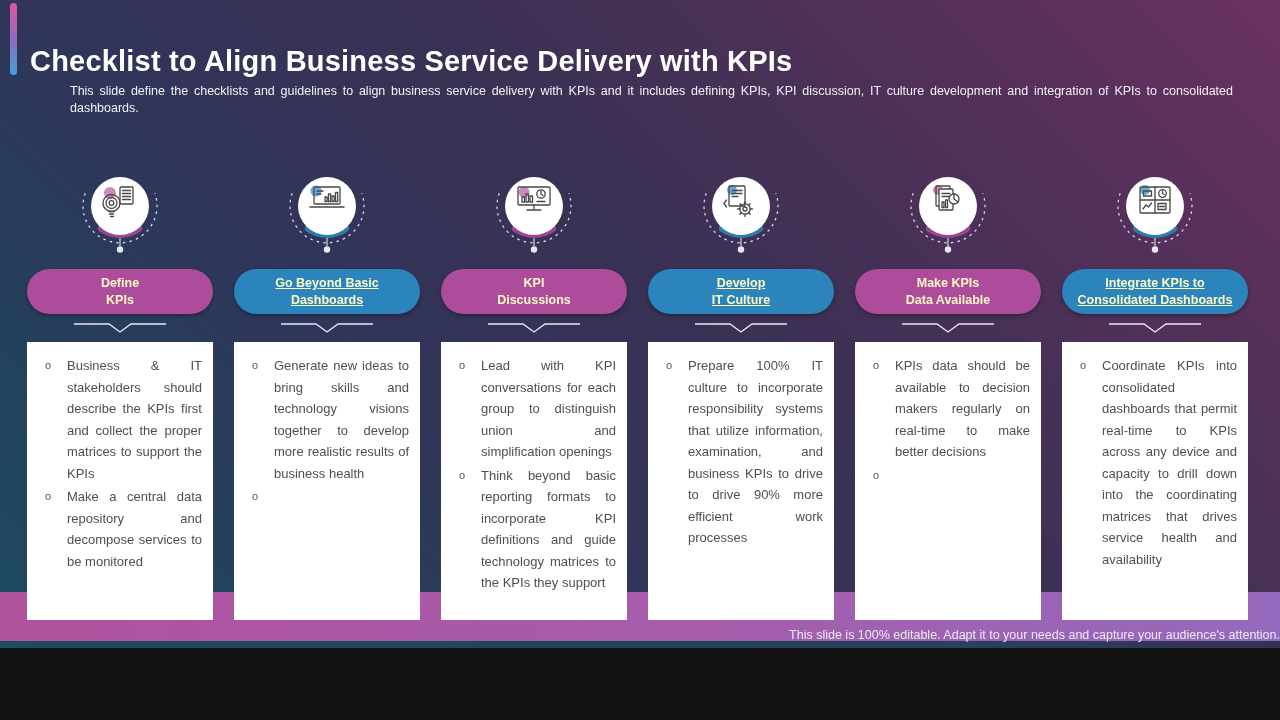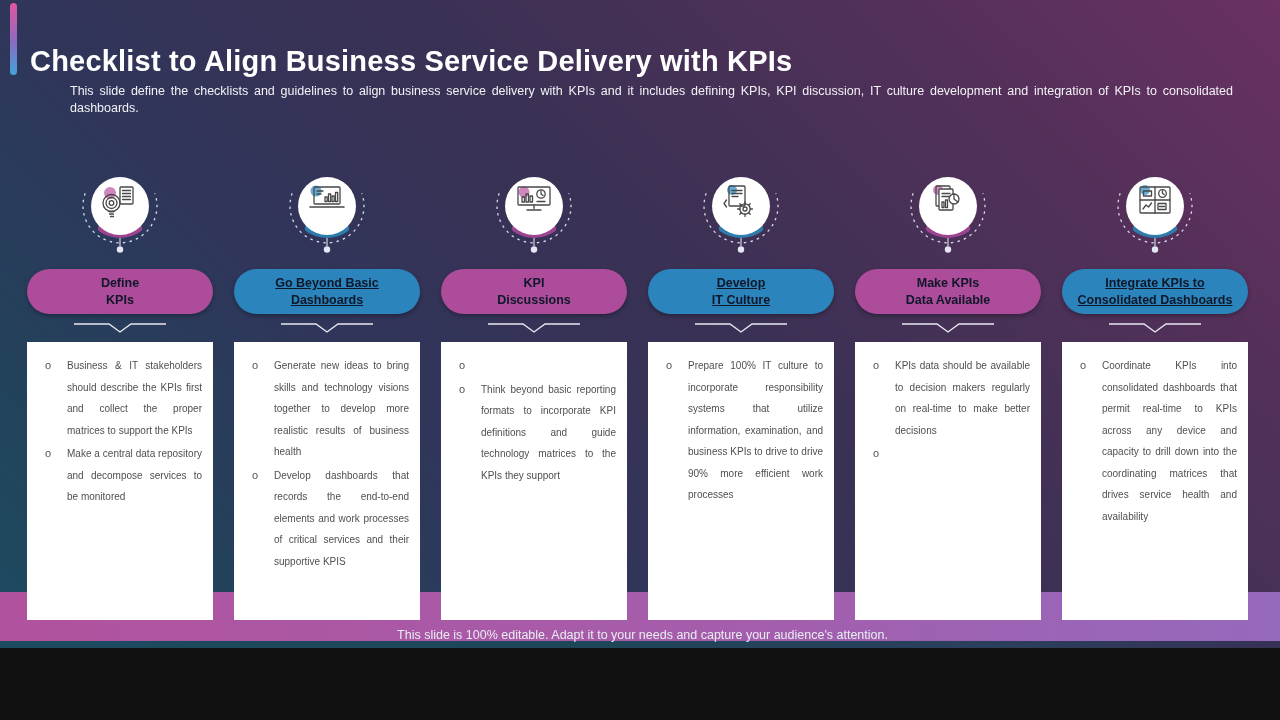--- a/index.html
+++ b/index.html
@@ -14,32 +14,32 @@
   .stripe{position:absolute;left:0;right:0;top:592px;height:49px;
     background:linear-gradient(90deg,#b1529e 0%,#a55dab 55%,#9569bd 100%);}
   .bottom-band{position:absolute;left:0;right:0;top:641px;height:79px;
     background:linear-gradient(90deg,#1d4b60 0%,#1e4659 45%,#2b3f5c 78%,#363156 100%);}
   .columns{position:absolute;left:27px;top:168px;width:1221px;display:flex;justify-content:space-between;}
   .column{width:186px;display:flex;flex-direction:column;align-items:center;}
   .medallion{width:120px;height:88px;flex:none;}
   .crescent-magenta{stroke:#9d4490;}
   .crescent-blue{stroke:#2e7cab;}
   .pill{margin-top:13px;width:186px;height:45px;border-radius:23px;display:flex;align-items:center;justify-content:center;
-    color:#0f172a;font-weight:bold;font-size:12.5px;line-height:1.32;text-align:center;white-space:pre-line;
+    color:#fef9c3;font-weight:bold;font-size:12.5px;line-height:1.32;text-align:center;white-space:pre-line;
     box-shadow:0 2px 4px rgba(0,0,0,.3);}
   .pill-magenta{background:#ac4c9a;}
   .pill-blue{background:#2b85bc;text-decoration:underline;}
   .chevron{margin-top:8px;width:96px;height:13px;flex:none;}
   .card{margin-top:7px;width:186px;height:278px;background:#ffffff;box-sizing:border-box;
     padding:13px 6px 0 18px;}
   .card ul{list-style:none;margin:0;padding:0;}
   .card li{display:flex;margin:0 0 2px 0;}
   .bullet-marker{width:22px;flex:none;font-size:11px;color:#555;line-height:21.5px;}
-  .bullet-text{flex:1;font-size:10px;line-height:21.5px;color:#4f4f4f;text-align:justify;padding-right:5px;}
-  .footer{position:absolute;left:5px;right:0;bottom:6px;text-align:center;font-size:12.5px;color:#e9edf2;}
+  .bullet-text{flex:1;font-size:13px;line-height:21.5px;color:#4f4f4f;text-align:justify;padding-right:5px;}
+  .footer{position:absolute;left:5px;right:0;bottom:6px;text-align:right;font-size:12.5px;color:#e9edf2;}
   .corner-logo{position:absolute;left:1242px;top:680px;width:44px;height:44px;}
 </style>
 </head>
 <body>
 
 <div class="slide">
   <div class="accent-bar"></div>
   <h1 class="title">Checklist to Align Business Service Delivery with KPIs</h1>
   <p class="subtitle">This slide define the checklists and guidelines to align business service delivery with KPIs and it includes defining KPIs, KPI discussion, IT culture development and integration of KPIs to consolidated dashboards.</p>
 
@@ -112,21 +112,20 @@
         <path d="M2,2 H37 L48,10 L59,2 H94" fill="none" stroke="#e8e8f2" stroke-width="1.4"></path>
       </svg>
       <div class="card">
         <ul>
           <li>
             <span class="bullet-marker">o</span>
             <span class="bullet-text">Generate new ideas to bring skills and technology visions together to develop more realistic results of business health</span>
           </li>
           <li>
             <span class="bullet-marker">o</span>
-            <span class="bullet-text">Develop dashboards that records the end-to-end elements and work processes of critical services and their supportive KPIS</span>
           </li>
         </ul>
       </div>
     </div>
 
     <div class="column">
       <svg class="medallion" viewBox="0 0 120 88">
         <path d="M25.2,25.3 A37,37 0 1 0 94.8,25.3" fill="none" stroke="#d7d9ec" stroke-width="1.3" stroke-dasharray="2.5 4.2"></path>
         <path class="crescent-magenta" d="M41.4,60.6 A32.5,32.5 0 0 0 78.6,60.6" fill="none" stroke-width="7" stroke-linecap="round"></path>
         <line x1="60" y1="70" x2="60" y2="78" stroke="#cfd2e4" stroke-width="1.2"></line>
@@ -148,20 +147,21 @@
         <span>KPI
 Discussions</span>
       </div>
       <svg class="chevron" viewBox="0 0 96 13">
         <path d="M2,2 H37 L48,10 L59,2 H94" fill="none" stroke="#e8e8f2" stroke-width="1.4"></path>
       </svg>
       <div class="card">
         <ul>
           <li>
             <span class="bullet-marker">o</span>
+            <span class="bullet-text">Lead with KPI conversations for each group to distinguish union and simplification openings</span>
           </li>
           <li>
             <span class="bullet-marker">o</span>
             <span class="bullet-text">Think beyond basic reporting formats to incorporate KPI definitions and guide technology matrices to the KPIs they support</span>
           </li>
         </ul>
       </div>
     </div>
 
     <div class="column">

